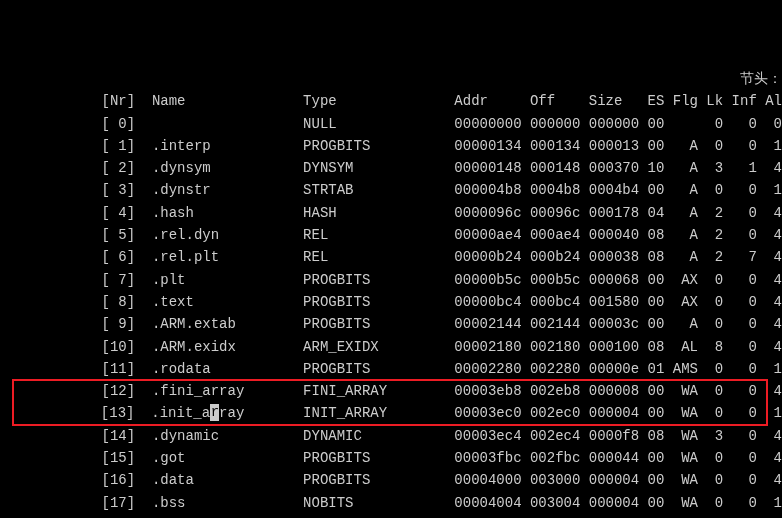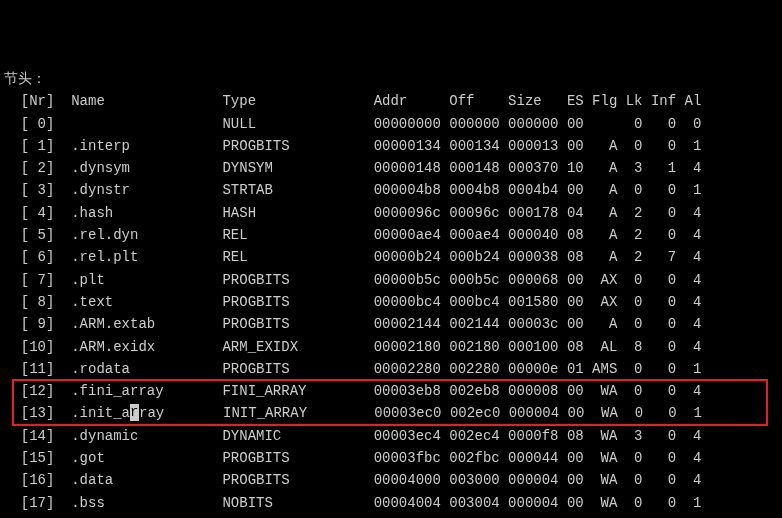--- a/index.html
+++ b/index.html
@@ -10,20 +10,21 @@
     font-size: 14px;
     width: 782px;
     height: 518px;
     overflow: hidden;
     padding: 4px 0 0 4px;
     white-space: pre;
   }
   .row {
     line-height: 22.3px;
     height: 22.3px;
+    text-align: right;
   }
   .highlight-box {
     position: absolute;
     border: 2px solid #ed1c24;
     pointer-events: none;
   }
   .cursor-block {
     display: inline-block;
     background: #ccc;
     color: #000;

